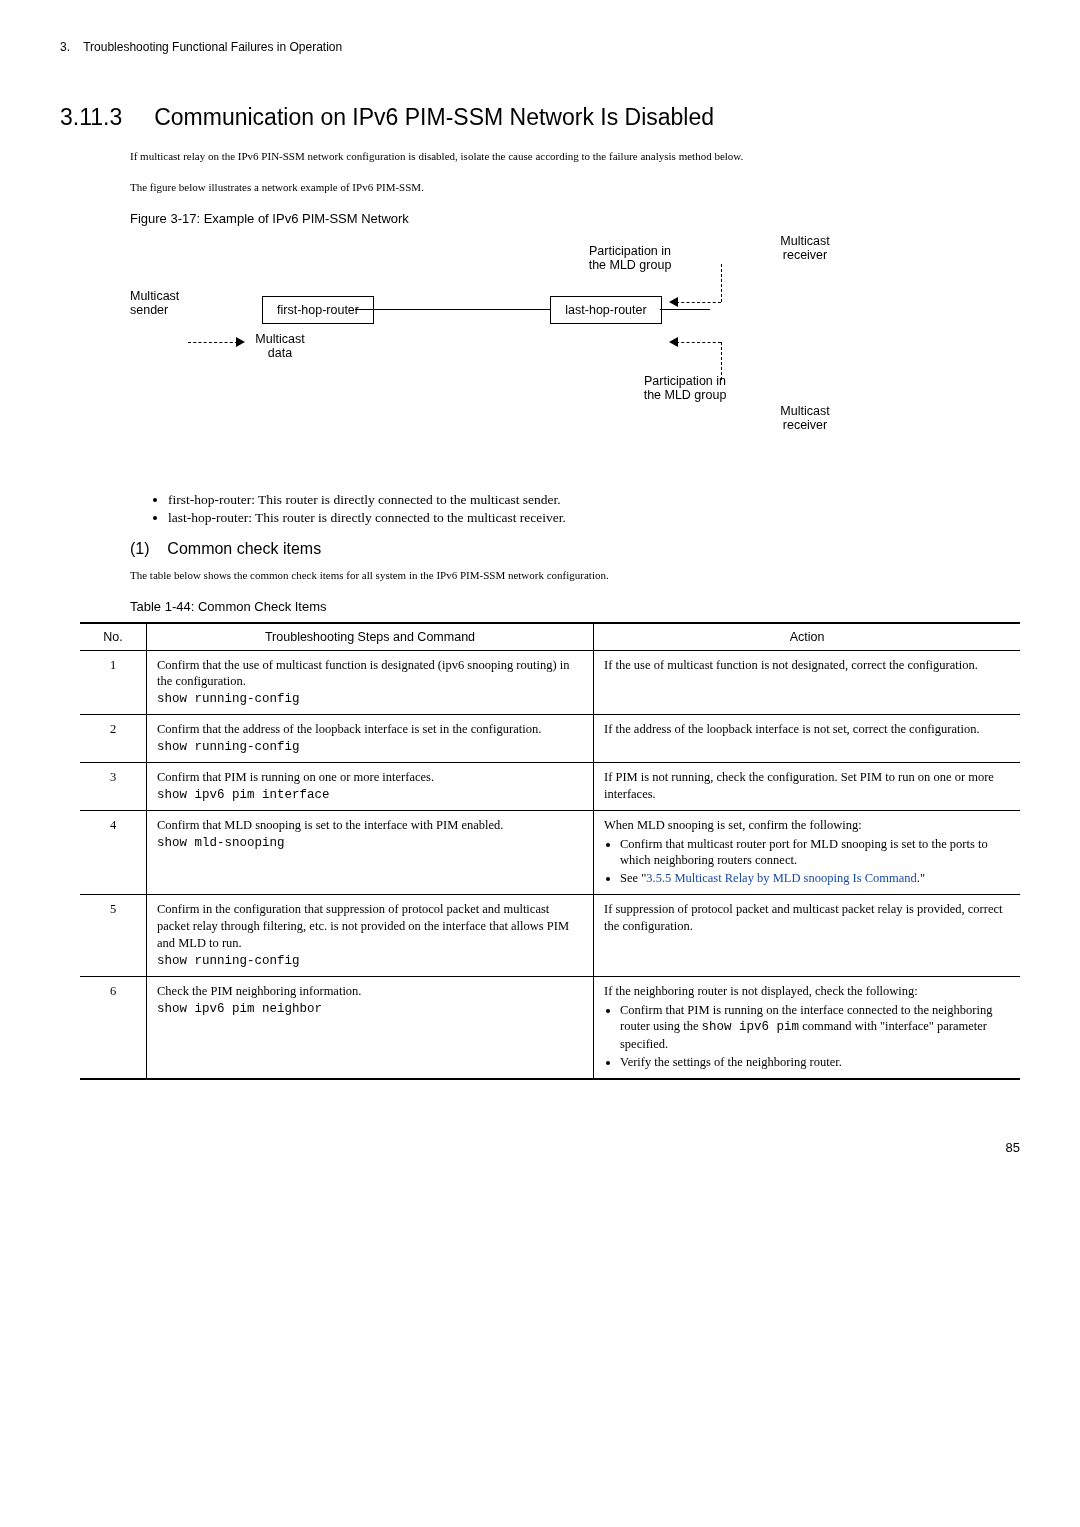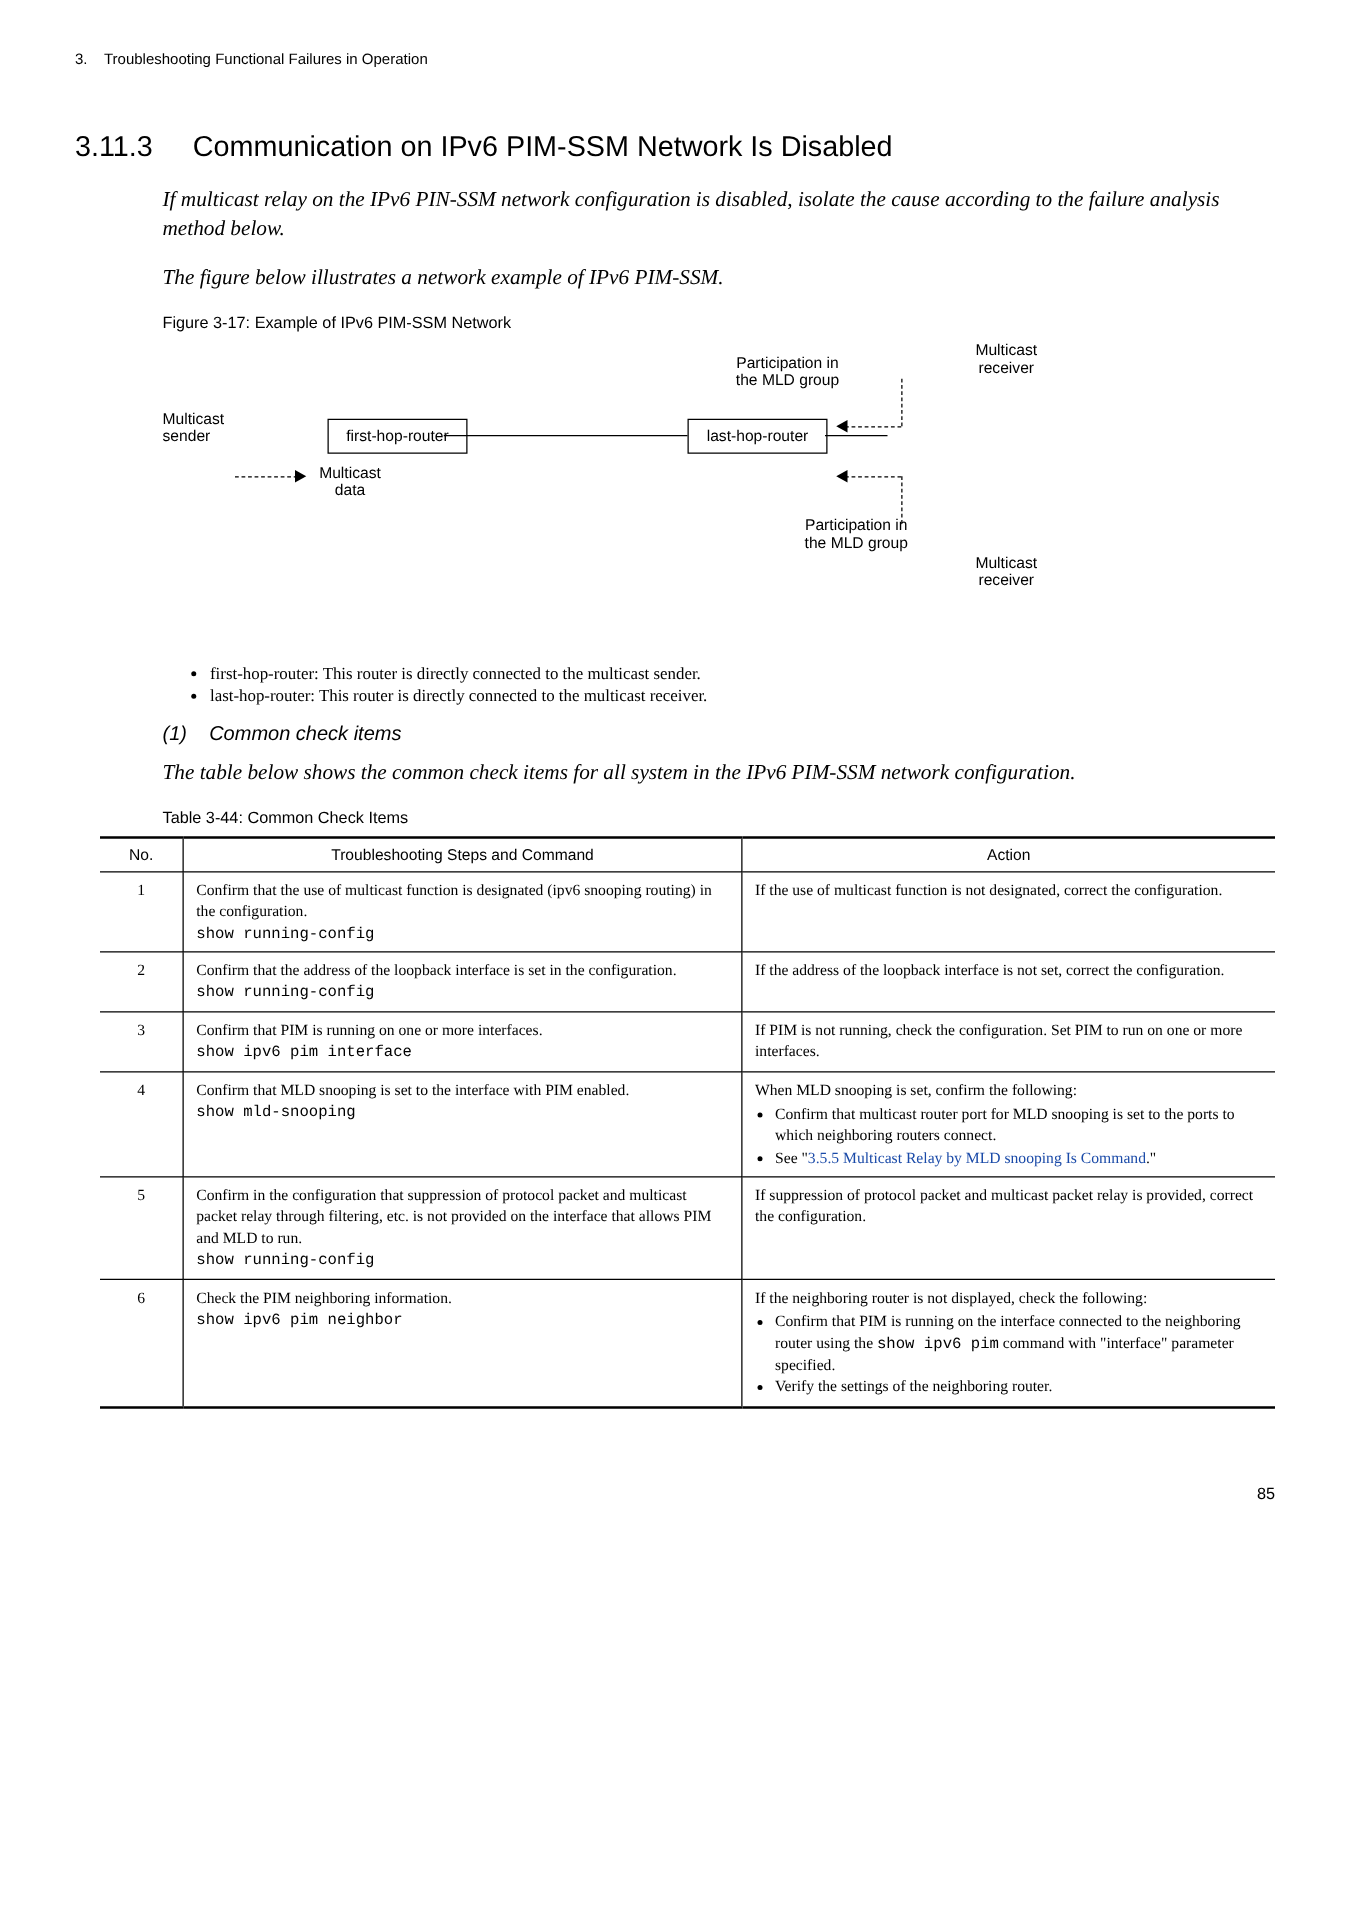--- a/index.html
+++ b/index.html
@@ -22,24 +22,23 @@
     font-family: Arial, sans-serif;
     font-size: 23px;
     font-weight: normal;
     margin: 0 0 18px 0;
   }
   .indent-block {
     margin-left: 70px;
     margin-right: 10px;
   }
   .para {
-    font-size: 17px;
+    font-size: 11px;
     margin: 6px 0 16px 0;
     line-height: 1.35;
-    font-style: italic;
   }
   .fig-caption, .table-caption {
     font-family: Arial, sans-serif;
     font-size: 13px;
     margin: 6px 0 8px 0;
   }
   .diagram {
     position: relative;
     width: 800px;
     height: 240px;
@@ -102,21 +101,20 @@
     font-size: 13.5px;
   }
   ul.bullets li {
     margin: 2px 0;
   }
   h3.sub-head {
     font-family: Arial, sans-serif;
     font-size: 16px;
     font-weight: normal;
     margin: 14px 0 10px 0;
-    font-style: italic;
   }
   table.check {
     border-collapse: collapse;
     width: 940px;
     margin-left: 20px;
     font-size: 12.5px;
   }
   table.check th {
     font-family: Arial, sans-serif;
     font-weight: normal;
@@ -220,21 +218,21 @@
     <li>last-hop-router: This router is directly connected to the multicast receiver.</li>
   </ul>
 
   <h3 class="sub-head">
     <span>(1)</span>
     &nbsp;&nbsp;
     <span>Common check items</span>
   </h3>
   <p class="para">The table below shows the common check items for all system in the IPv6 PIM-SSM network configuration.</p>
 
-  <div class="table-caption">Table 3-44: Common Check Items</div>
+  <div class="table-caption">Table 1-44: Common Check Items</div>
 </div>
 
 <table class="check">
   <thead>
     <tr>
       <th>No.</th>
       <th>Troubleshooting Steps and Command</th>
       <th>Action</th>
     </tr>
   </thead>

